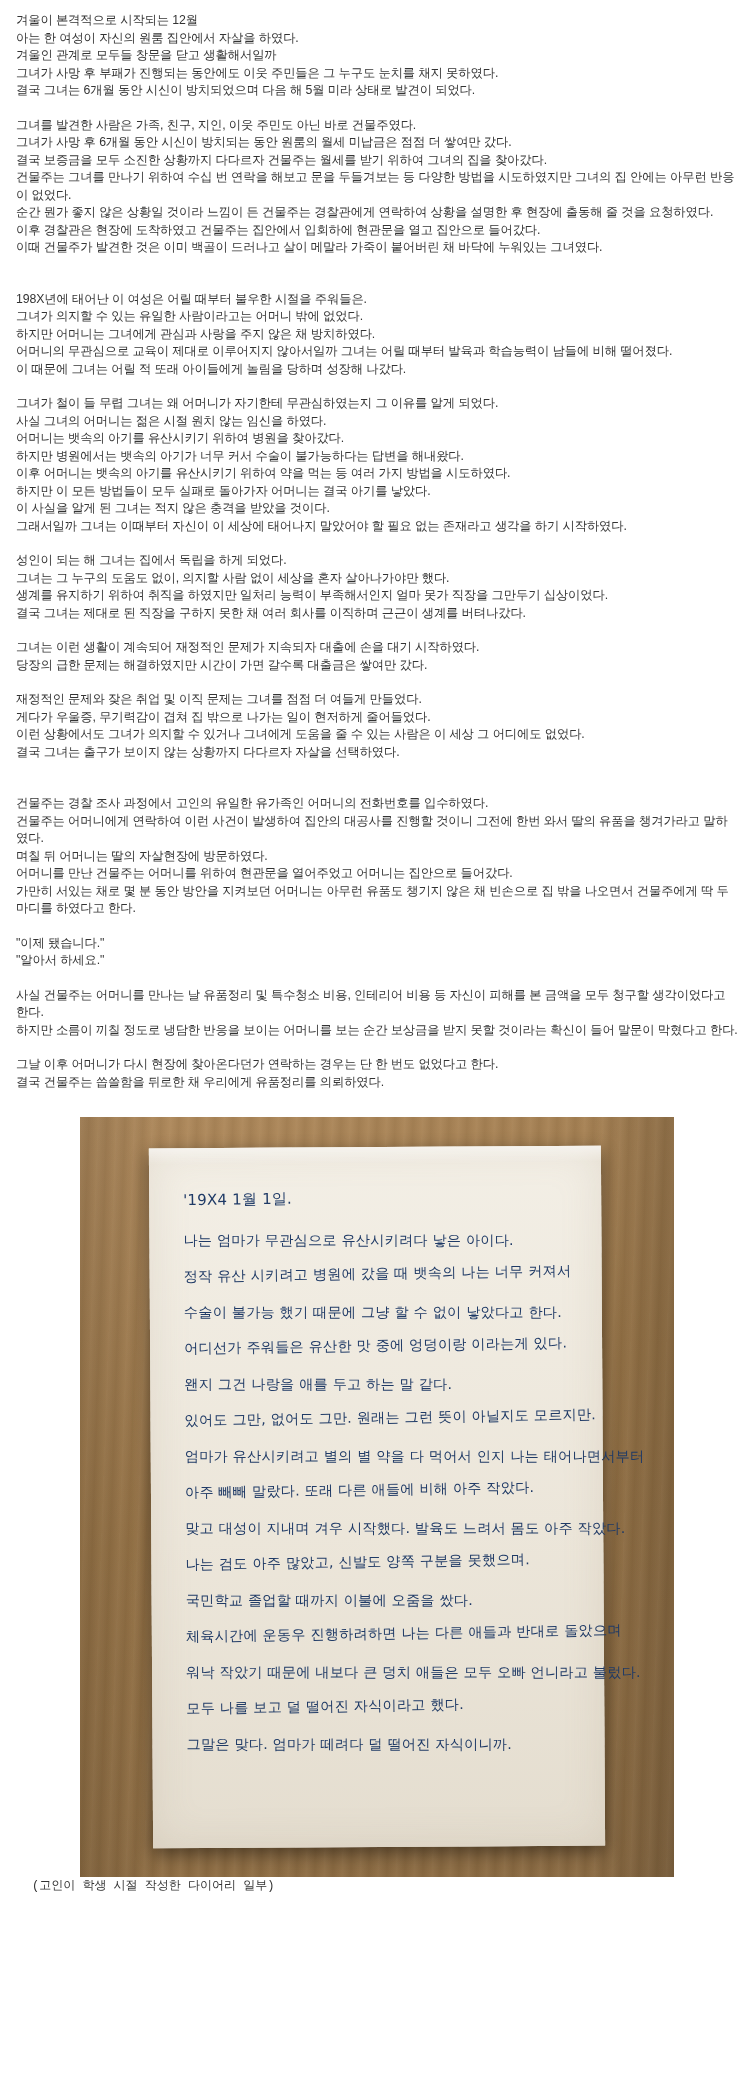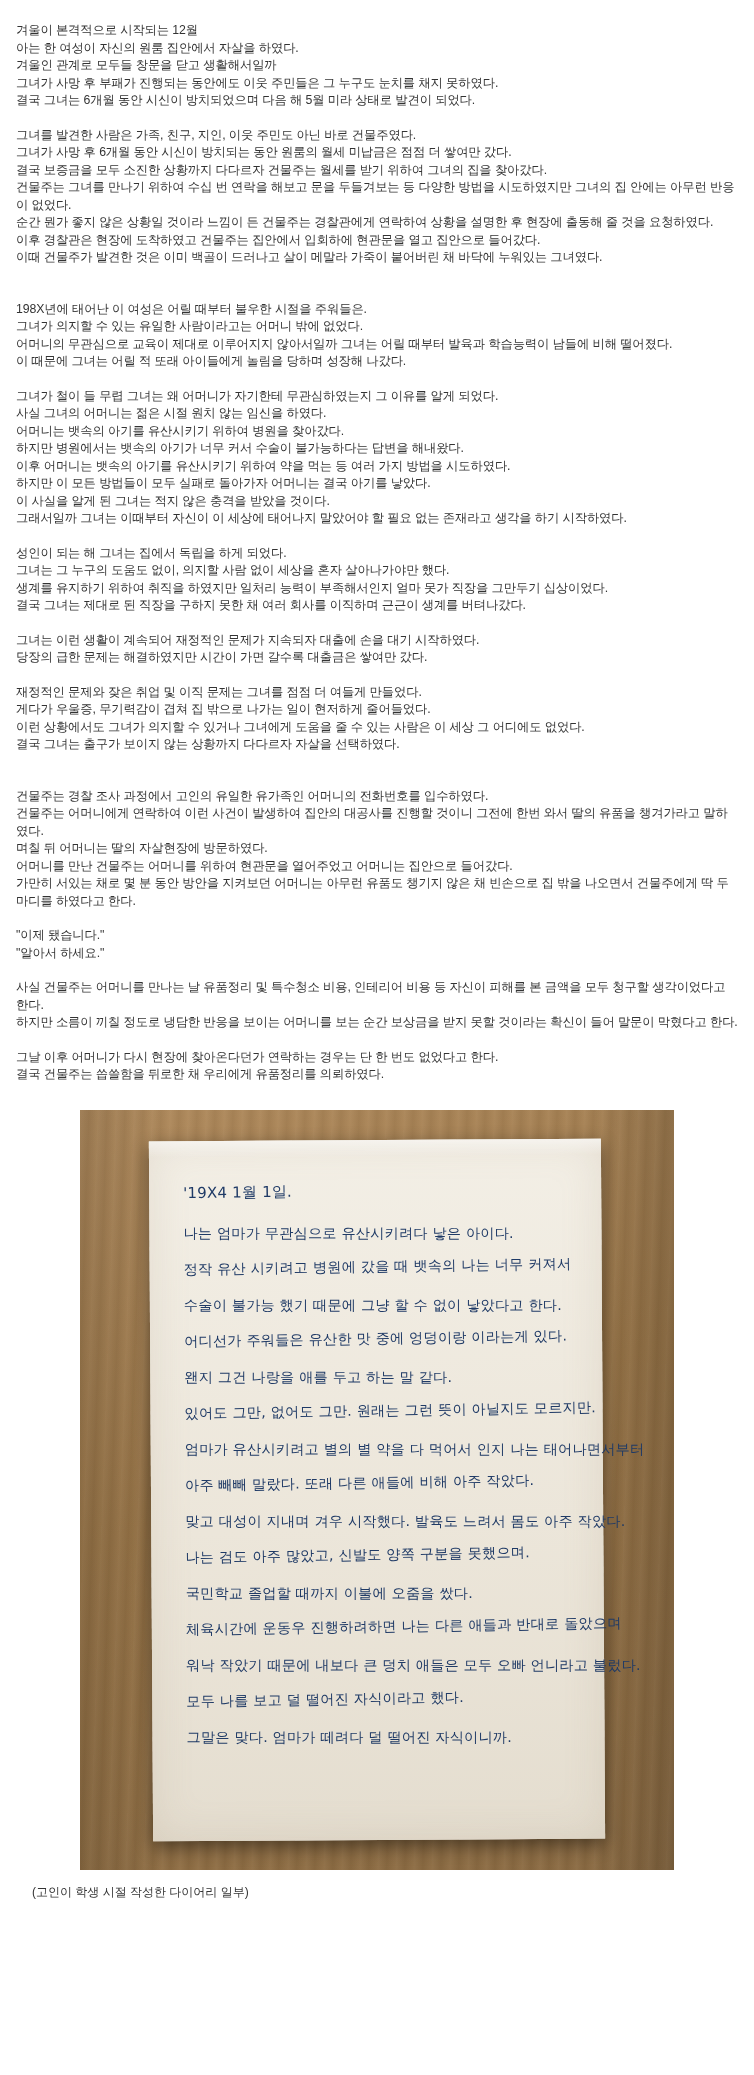--- a/index.html
+++ b/index.html
@@ -9,21 +9,21 @@
     background: #ffffff;
   }
   body {
     width: 754px;
     font-family: "Liberation Sans", sans-serif;
     color: #2b2b2b;
   }
   .page {
     width: 754px;
     min-height: 2075px;
-    padding: 22px 16px 10px 16px;
+    padding: 12px 16px 10px 16px;
     background: #ffffff;
   }
   .para {
     font-size: 12.3px;
     line-height: 17.5px;
     color: #333333;
     margin: 0 0 0 0;
     white-space: normal;
     letter-spacing: -0.1px;
   }
@@ -87,22 +87,22 @@
   .hw .hline:nth-child(odd) { transform: rotate(-0.5deg); }
   .hw .hline:nth-child(even) { transform: rotate(0.35deg); }
   .hw .date {
     font-size: 15px;
     margin-bottom: 4px;
     display: block;
   }
   .caption {
     font-size: 12px;
     color: #333333;
-    margin-top: 14px;
     padding-left: 16px;
+    font-family: Liberation Mono, monospace;
   }
 </style>
 </head>
 <body>
 
 <div class="page">
 
   <div class="block">
     <p class="para">
       <span class="ln">겨울이 본격적으로 시작되는 12월</span>
@@ -124,20 +124,21 @@
       <span class="ln">이때 건물주가 발견한 것은 이미 백골이 드러나고 살이 메말라 가죽이 붙어버린 채 바닥에 누워있는 그녀였다.</span>
     </p>
   </div>
 
   <div class="spacer-lg"></div>
 
   <div class="block">
     <p class="para">
       <span class="ln">198X년에 태어난 이 여성은 어릴 때부터 불우한 시절을 주워들은.</span>
       <span class="ln">그녀가 의지할 수 있는 유일한 사람이라고는 어머니 밖에 없었다.</span>
+      <span class="ln">하지만 어머니는 그녀에게 관심과 사랑을 주지 않은 채 방치하였다.</span>
       <span class="ln">어머니의 무관심으로 교육이 제대로 이루어지지 않아서일까 그녀는 어릴 때부터 발육과 학습능력이 남들에 비해 떨어졌다.</span>
       <span class="ln">이 때문에 그녀는 어릴 적 또래 아이들에게 놀림을 당하며 성장해 나갔다.</span>
     </p>
   </div>
 
   <div class="block">
     <p class="para">
       <span class="ln">그녀가 철이 들 무렵 그녀는 왜 어머니가 자기한테 무관심하였는지 그 이유를 알게 되었다.</span>
       <span class="ln">사실 그녀의 어머니는 젊은 시절 원치 않는 임신을 하였다.</span>
       <span class="ln">어머니는 뱃속의 아기를 유산시키기 위하여 병원을 찾아갔다.</span>

